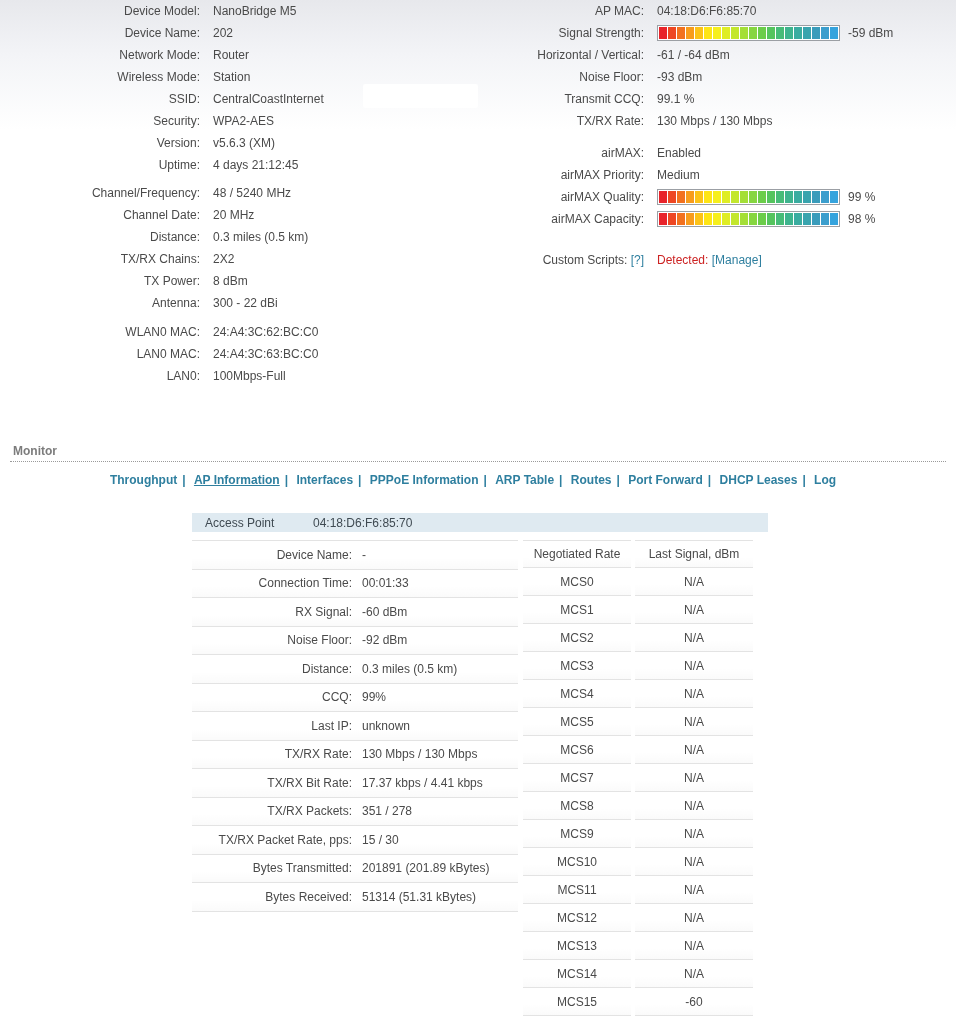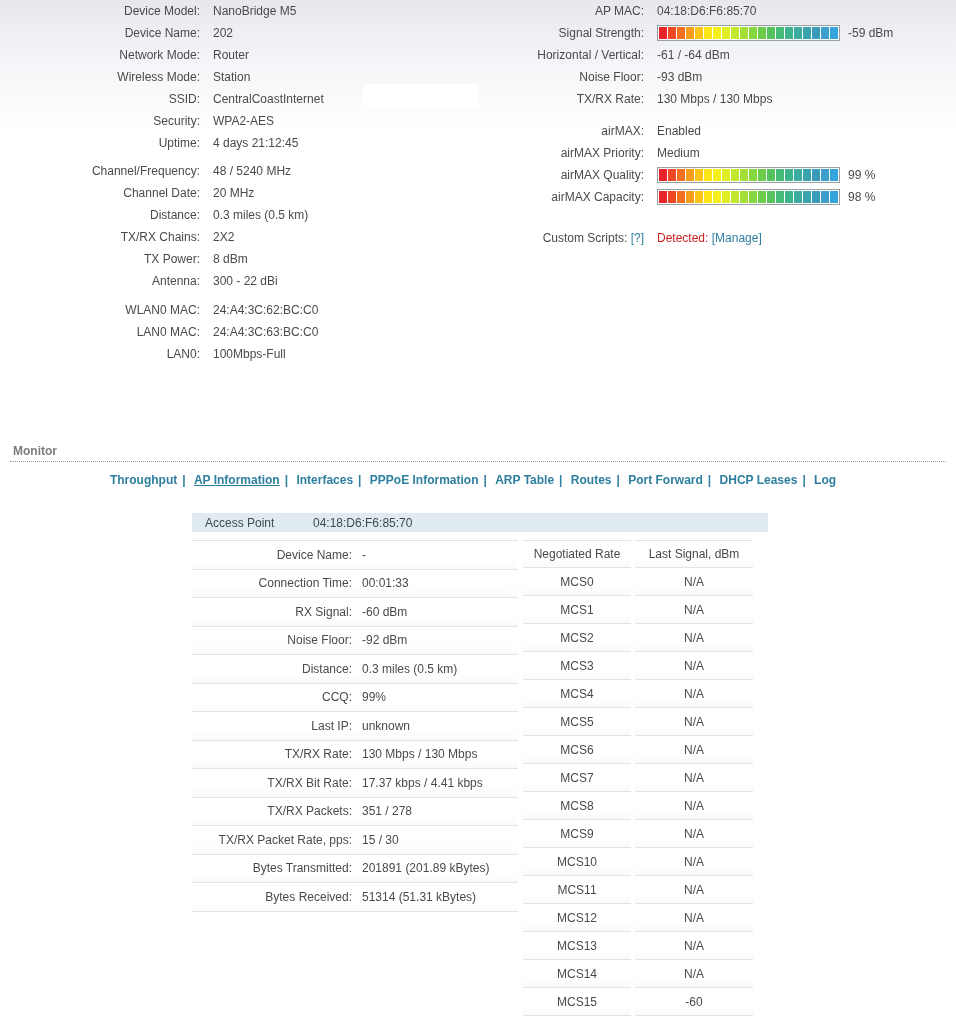--- a/index.html
+++ b/index.html
@@ -109,20 +109,24 @@
         <div class="row">
           <span class="lbl">SSID:</span>
           <span class="val">CentralCoastInternet</span>
         </div>
 
         <div class="row">
           <span class="lbl">Security:</span>
           <span class="val">WPA2-AES</span>
         </div>
 
+        <div class="row">
+          <span class="lbl">Version:</span>
+          <span class="val">v5.6.3 (XM)</span>
+        </div>
 
         <div class="row">
           <span class="lbl">Uptime:</span>
           <span class="val">4 days 21:12:45</span>
         </div>
 
       </div>
     <div class="sec sec-radio">
 
         <div class="row">
@@ -206,20 +210,24 @@
         </span>
       <span class="bar-val">-59 dBm</span>
     </div>
     <div class="row">
       <span class="lbl">Horizontal / Vertical:</span>
       <span class="val">-61 / -64 dBm</span>
     </div>
     <div class="row">
       <span class="lbl">Noise Floor:</span>
       <span class="val">-93 dBm</span>
+    </div>
+    <div class="row">
+      <span class="lbl">Transmit CCQ:</span>
+      <span class="val">99.1 %</span>
     </div>
     <div class="row">
       <span class="lbl">TX/RX Rate:</span>
       <span class="val">130 Mbps / 130 Mbps</span>
     </div>
 
     <div class="sec-airmax">
       <div class="row">
         <span class="lbl">airMAX:</span>
         <span class="val">Enabled</span>

